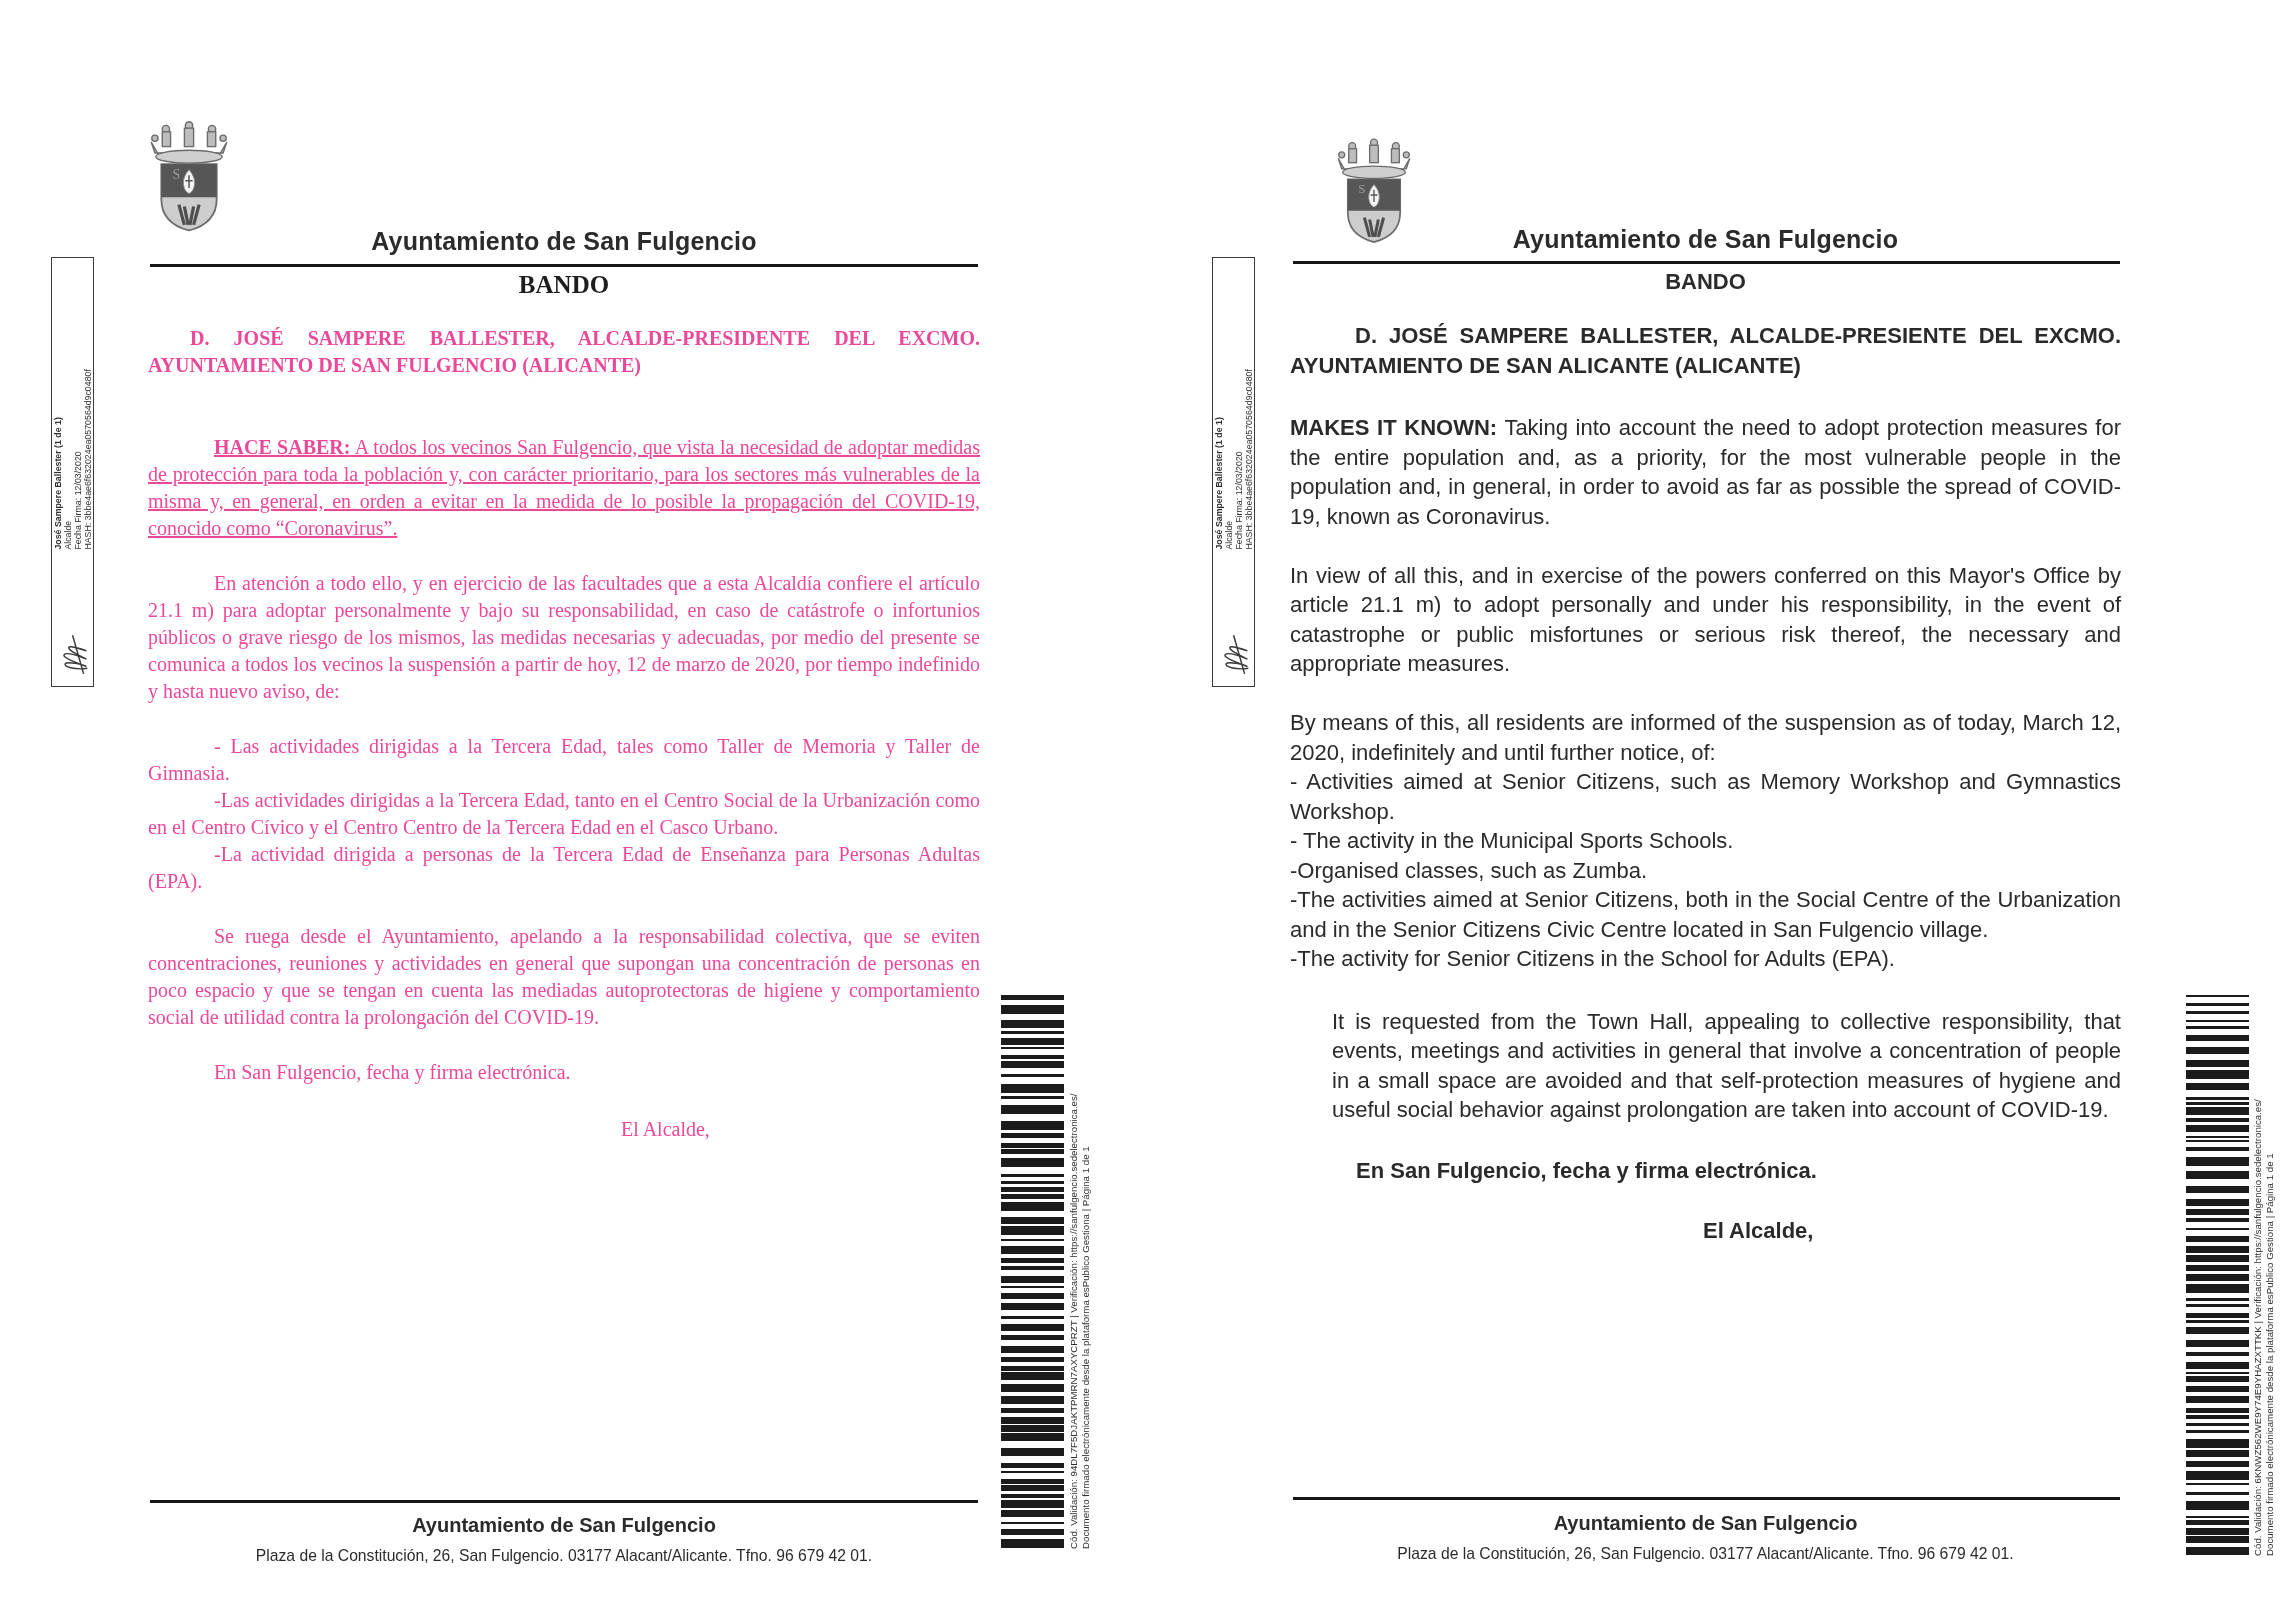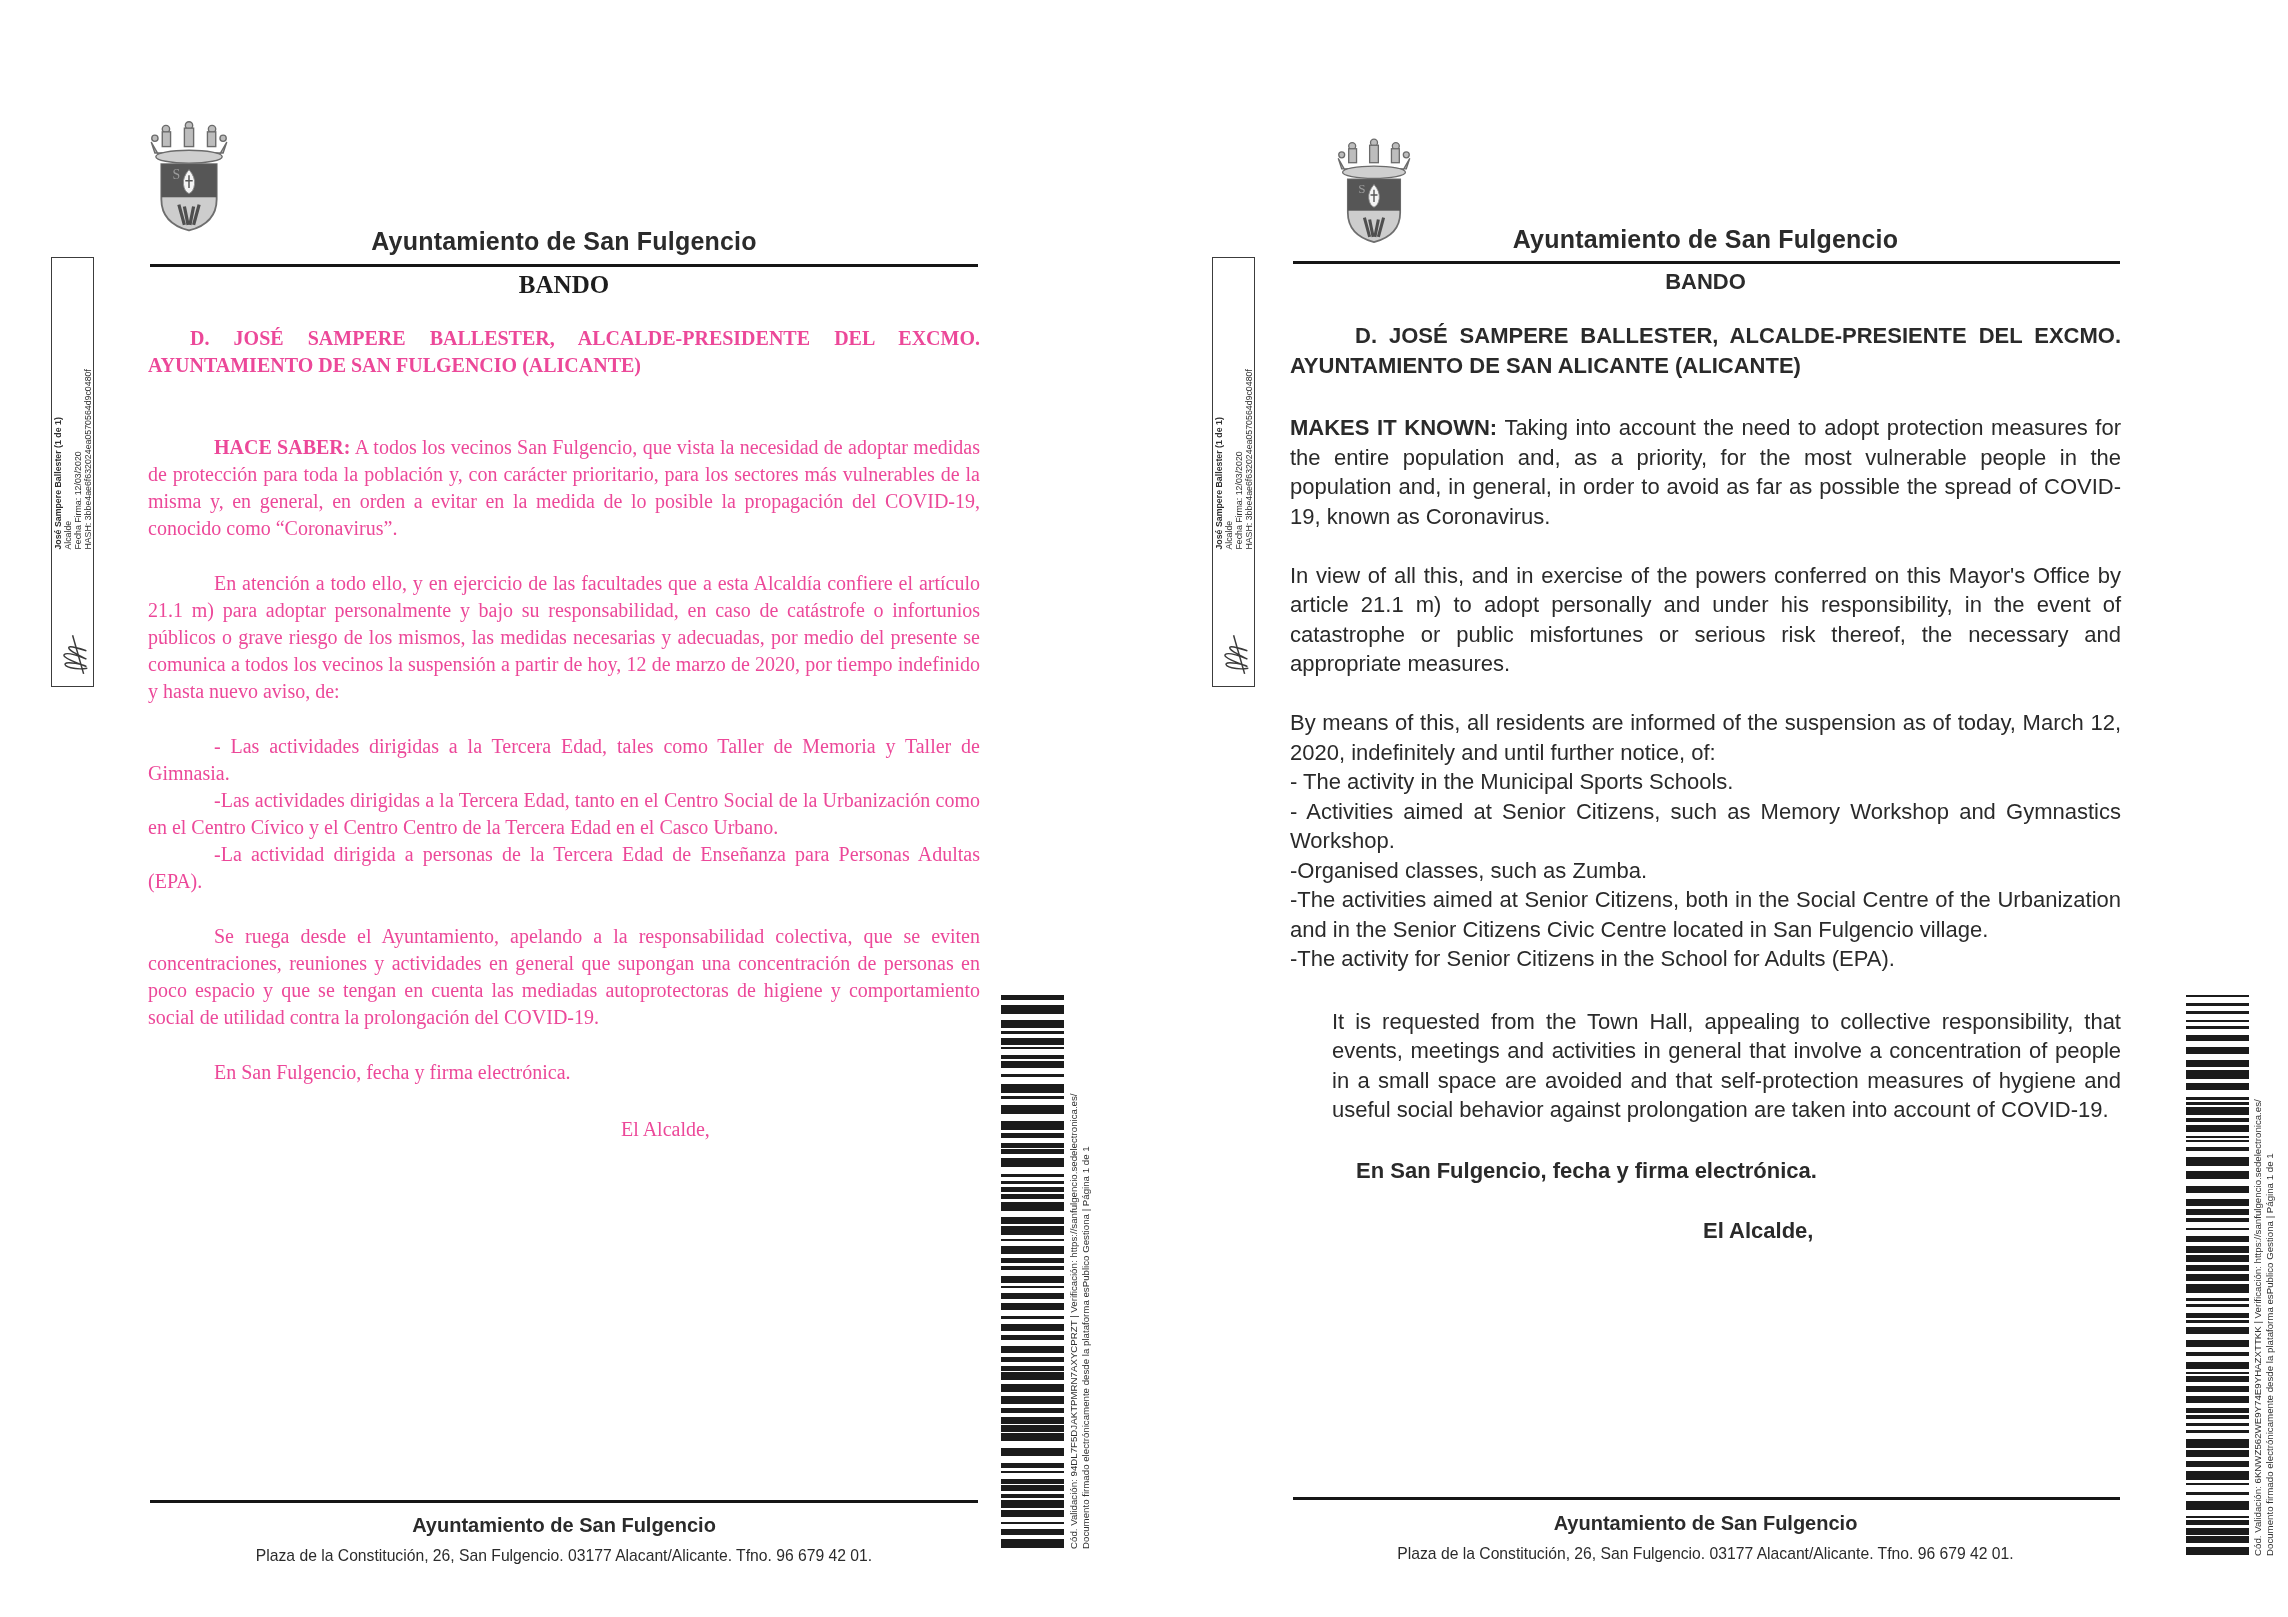--- a/index.html
+++ b/index.html
@@ -17,21 +17,21 @@
   .doc-type-right { font-weight:bold; font-size:22px; text-align:center; color:#2b2b2b; }
   .footer-rule { height:2.8px; background:#161616; }
   .footer-org { font-weight:bold; font-size:20px; text-align:center; color:#2b2b2b; }
   .footer-addr { font-size:15.7px; text-align:center; color:#2b2b2b; }
 
   
   .col-es { width:832px; font-family:"Liberation Serif", serif; font-size:20px; line-height:27px; text-align:justify; color:#ec4899; }
   .col-es .addressee { font-weight:bold; font-size:20px; text-indent:42px; }
   .col-es p.bodyp { text-indent:66px; }
   .col-es .itemp { text-indent:66px; margin:0; }
-  .col-es .p1 { margin-top:55px; }
+  .col-es .p1 { margin-top:55px;text-decoration:underline; }
   .col-es .p2 { margin-top:28px; }
   .col-es .items { margin-top:28px; }
   .col-es .p3 { margin-top:28px; }
   .col-es .place { margin-top:28px; text-indent:66px; text-align:left; }
   .col-es .signoff { margin-top:29.5px; padding-left:473px; text-align:left; }
 
   
   .col-en { width:831px; font-family:"Liberation Sans", sans-serif; font-size:22px; line-height:29.5px; text-align:justify; color:#2a2a2a; }
   .col-en .addressee { font-weight:bold; text-indent:65px; }
   .col-en .p1 { margin-top:33px; }
@@ -226,22 +226,22 @@
 <div class="abs org-title" style="left:1290px; top:225px; width:831px;">Ayuntamiento de San Fulgencio</div>
 <div class="abs head-rule" style="left:1293px; top:261px; width:827px;"></div>
 <div class="abs doc-type-right" style="left:1290px; top:269px; width:831px;">BANDO</div>
 
 <div class="abs col-en" style="left:1290px; top:321px;">
   <p class="addressee">D. JOSÉ SAMPERE BALLESTER, ALCALDE-PRESIENTE DEL EXCMO. AYUNTAMIENTO DE SAN ALICANTE (ALICANTE)</p>
   <p class="p1"><span class="lead">MAKES IT KNOWN:</span><span> Taking into account the need to adopt protection measures for the entire population and, as a priority, for the most vulnerable people in the population and, in general, in order to avoid as far as possible the spread of COVID-19, known as Coronavirus.</span></p>
   <p class="p2">In view of all this, and in exercise of the powers conferred on this Mayor's Office by article 21.1 m) to adopt personally and under his responsibility, in the event of catastrophe or public misfortunes or serious risk thereof, the necessary and appropriate measures.</p>
   <p class="p3">By means of this, all residents are informed of the suspension as of today, March 12, 2020, indefinitely and until further notice, of:</p>
   <div>
+    <p class="itemp">- Activities aimed at Senior Citizens, such as Memory Workshop and Gymnastics Workshop.</p>
     <p class="itemp"> - The activity in the Municipal Sports Schools.</p>
-    <p class="itemp">- Activities aimed at Senior Citizens, such as Memory Workshop and Gymnastics Workshop.</p>
     <p class="itemp">-Organised classes, such as Zumba.</p>
     <p class="itemp">-The activities aimed at Senior Citizens, both in the Social Centre of the Urbanization and in the Senior Citizens Civic Centre located in San Fulgencio village.</p>
     <p class="itemp">-The activity for Senior Citizens in the School for Adults (EPA).</p>
   </div>
   <p class="p4">It is requested from the Town Hall, appealing to collective responsibility, that events, meetings and activities in general that involve a concentration of people in a small space are avoided and that self-protection measures of hygiene and useful social behavior against prolongation are taken into account of COVID-19.</p>
   <p class="place">En San Fulgencio, fecha y firma electrónica.</p>
   <p class="signoff">El Alcalde,</p>
 </div>
 
 <div class="abs barcode" style="left: 2186px; top: 995px; width: 63px; height: 561px; position: absolute;">

